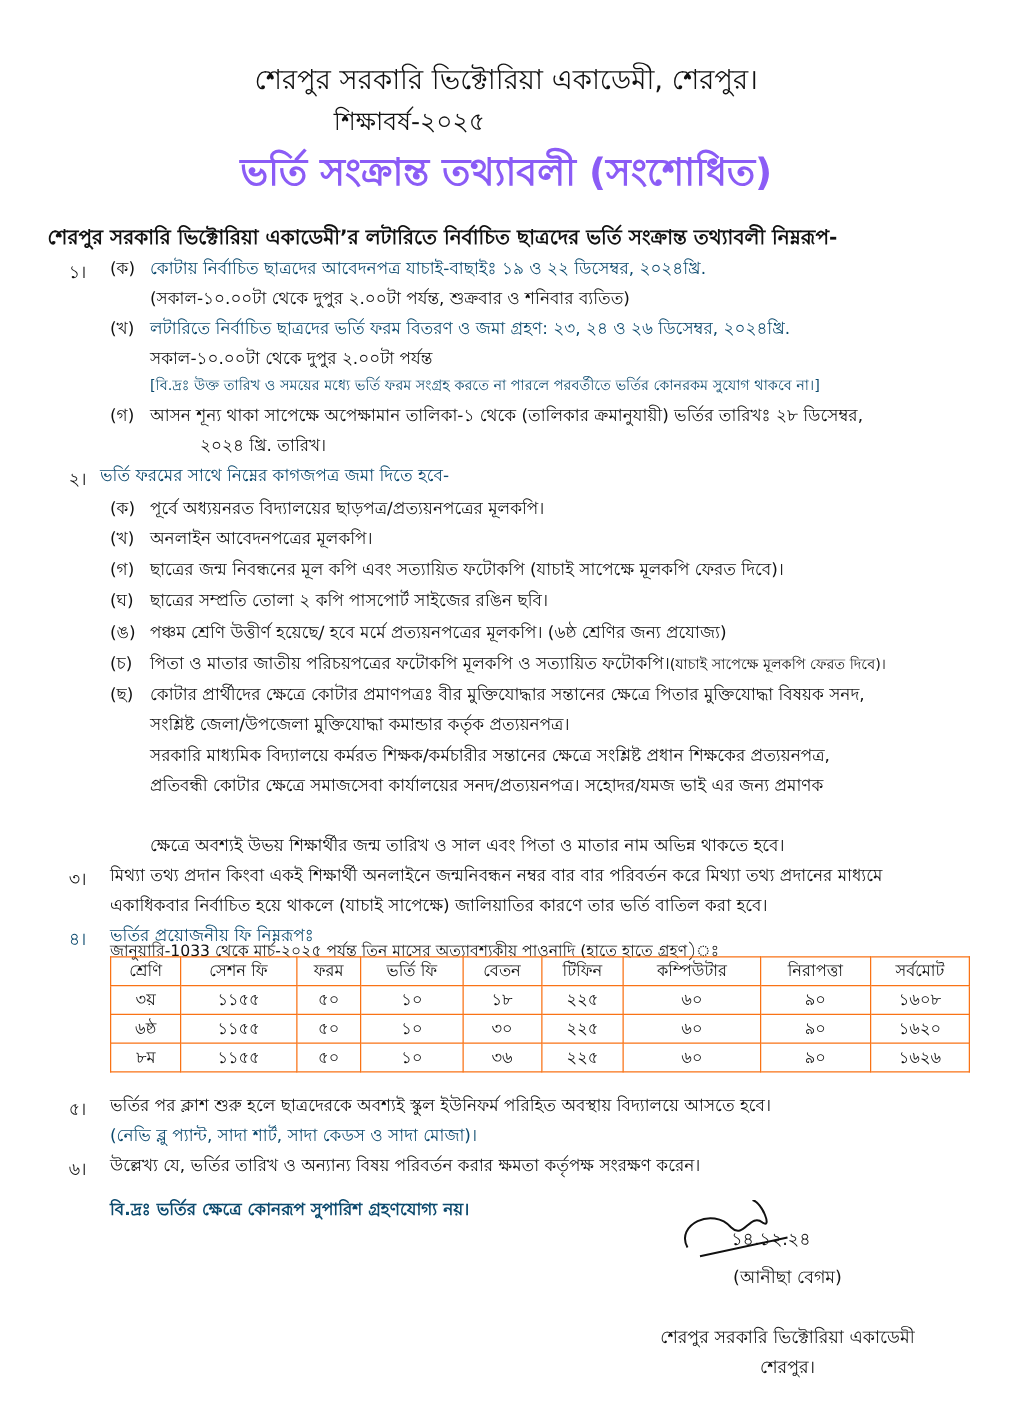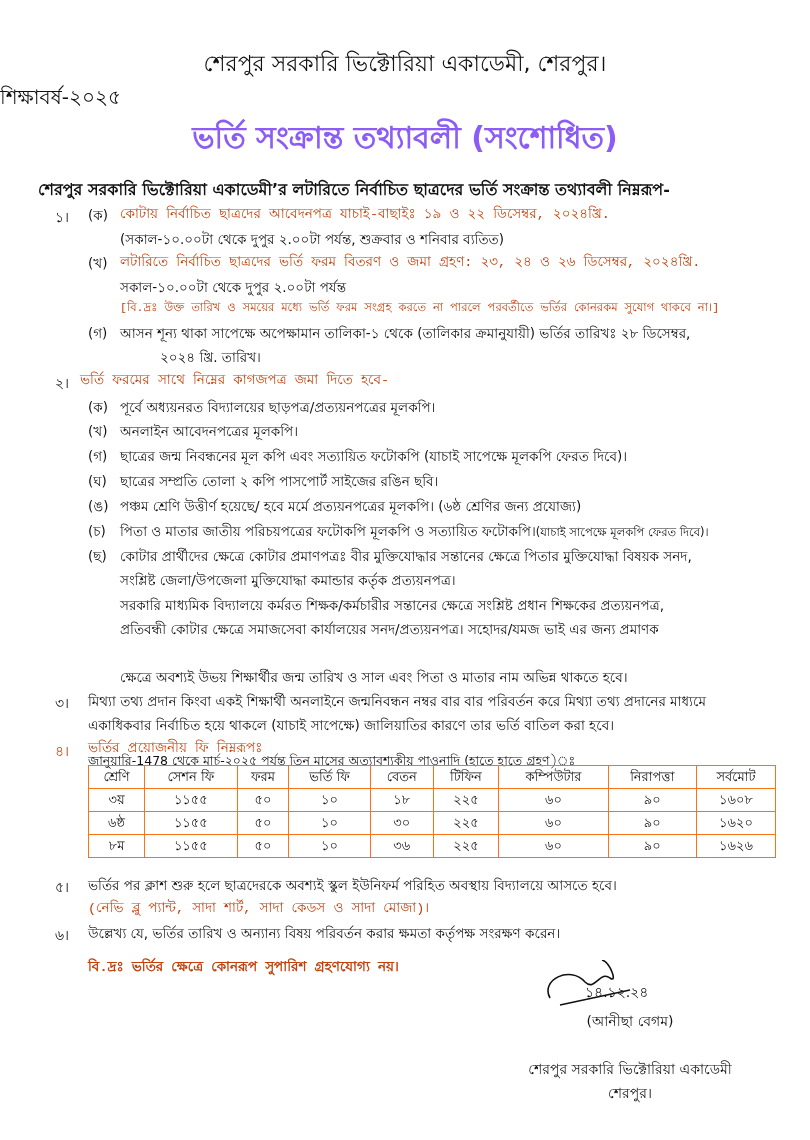--- a/index.html
+++ b/index.html
@@ -2,23 +2,23 @@
 <html><head>
 <meta charset="utf-8">
 <style>
   html, body { margin: 0; padding: 0; background: #ffffff; }
   body {
     width: 810px; height: 1140px; overflow: hidden; position: relative;
     font-family: "DejaVu Sans", sans-serif; color: #111;
   }
   .page { position: absolute; left: 0; top: 0; width: 810px; height: 1140px; }
   .h1 { position: absolute; left: 0; width: 810px; top: 46px; font-size: 22px; text-align: center; }
-  .h2 { position: absolute; left: 0; width: 655px; top: 82px; font-size: 20px; text-align: left; }
+  .h2 { position: absolute; left: 0; width: 655px; top: 82px; font-size: 20px; text-align: center; }
   .h3 { position: absolute; left: 0; width: 810px; top: 114px; font-size: 30px; text-align: center; color: #8b5cf6; font-weight: bold; }
-  .red { color: #c2410c; font-family: Liberation Mono, monospace; }
+  .red { color: #0c4a6e; }
   .line { position: absolute; font-size: 14px; white-space: nowrap; line-height: 20px; }
   .intro { left: 38px; top: 180px; font-size: 16px; font-weight: bold; }
   .num { position: absolute; font-size: 14px; }
   .sub { position: absolute; font-size: 13.5px; white-space: nowrap; line-height: 20px; }
   .small { font-size: 11.5px; }
   table.fee {
     position: absolute; left: 88px; top: 765px; width: 688px;
     border-collapse: collapse; font-size: 13px;
   }
   table.fee th, table.fee td {
@@ -81,21 +81,21 @@
   <div class="sub" style="left:120px; top:595px;">সরকারি মাধ্যমিক বিদ্যালয়ে কর্মরত শিক্ষক/কর্মচারীর সন্তানের ক্ষেত্রে সংশ্লিষ্ট প্রধান শিক্ষকের প্রত্যয়নপত্র,</div>
   <div class="sub" style="left:120px; top:619px;">প্রতিবন্ধী কোটার ক্ষেত্রে সমাজসেবা কার্যালয়ের সনদ/প্রত্যয়নপত্র। সহোদর/যমজ ভাই এর জন্য প্রমাণক</div>
   <div class="sub" style="left:120px; top:667px;">ক্ষেত্রে অবশ্যই উভয় শিক্ষার্থীর জন্ম তারিখ ও সাল এবং পিতা ও মাতার নাম অভিন্ন থাকতে হবে।</div>
 
   <div class="num" style="left:55px; top:692px;">৩।</div>
   <div class="sub" style="left:88px; top:691px;">মিথ্যা তথ্য প্রদান কিংবা একই শিক্ষার্থী অনলাইনে জন্মনিবন্ধন নম্বর বার বার পরিবর্তন করে মিথ্যা তথ্য প্রদানের মাধ্যমে</div>
   <div class="sub" style="left:88px; top:715px;">একাধিকবার নির্বাচিত হয়ে থাকলে (যাচাই সাপেক্ষে) জালিয়াতির কারণে তার ভর্তি বাতিল করা হবে।</div>
 
   <div class="num red" style="left:55px; top:740px;">৪।</div>
   <div class="sub red" style="left:88px; top:739px;">ভর্তির প্রয়োজনীয় ফি নিম্নরূপঃ</div>
-  <div class="sub" style="left:88px; top:751px; font-size:12.5px;">জানুয়ারি-1478 থেকে মার্চ-২০২৫ পর্যন্ত তিন মাসের অত্যাবশ্যকীয় পাওনাদি (হাতে হাতে গ্রহণ)ঃ</div>
+  <div class="sub" style="left:88px; top:751px; font-size:12.5px;">জানুয়ারি-1033 থেকে মার্চ-২০২৫ পর্যন্ত তিন মাসের অত্যাবশ্যকীয় পাওনাদি (হাতে হাতে গ্রহণ)ঃ</div>
 
   <table class="fee">
     <thead>
       <tr>
         <th>শ্রেণি</th>
         <th>সেশন ফি</th>
         <th>ফরম</th>
         <th>ভর্তি ফি</th>
         <th>বেতন</th>
         <th>টিফিন</th>

